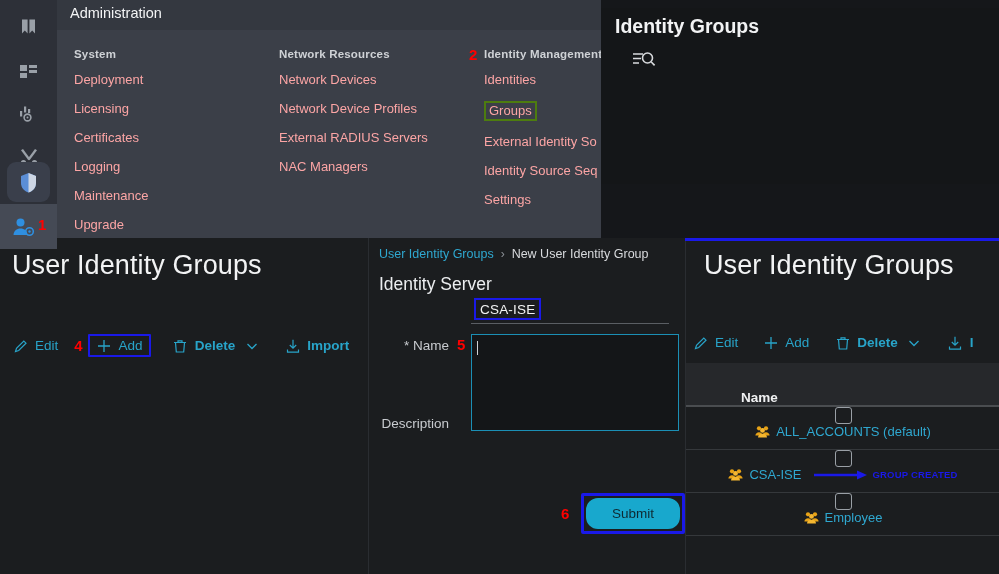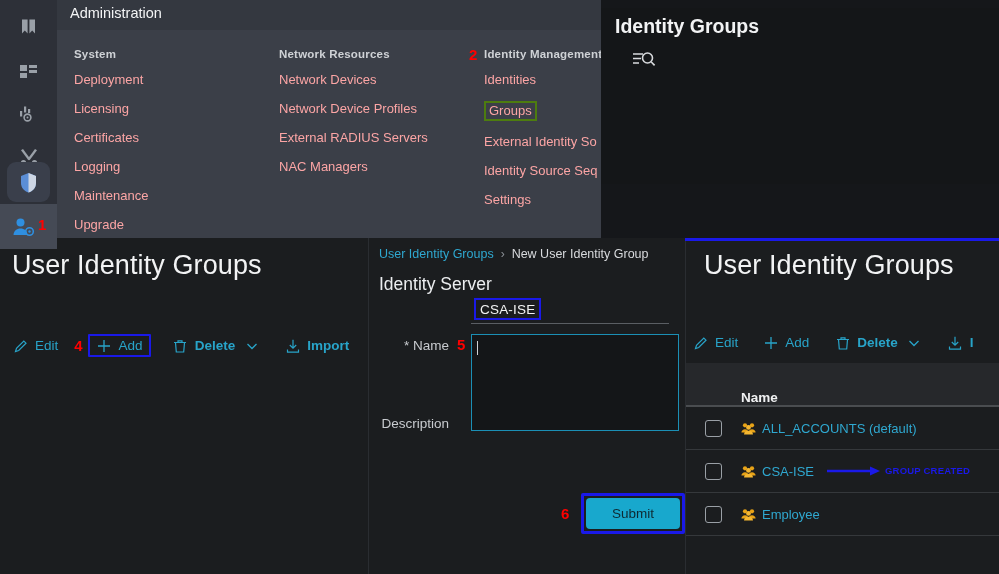--- a/index.html
+++ b/index.html
@@ -78,31 +78,31 @@
   .name-val{font-size:13.5px;color:#f2f3f4;letter-spacing:.2px;}
   .name-underline{position:absolute;left:102px;top:85px;width:198px;height:1px;background:#5a5e63;}
   .desc-box{
     position:absolute;left:102px;top:96px;width:206px;height:95px;
     background:#141618;border:1.5px solid #1b8fb5;
   }
   .caret{position:absolute;left:5px;top:6px;width:1px;height:14px;background:#cfd2d5;}
   .submit-wrap{position:absolute;left:212px;top:255px;}
   .submit-hl{display:inline-block;border:3px solid #1a19e8;padding:2px;border-radius:2px;}
   .submit-btn{
-    background:#18a8cd;color:#0e2a33;border:none;border-radius:4px;
+    background:#18a8cd;color:#0e2a33;border:none;border-radius:12px;
     font-size:13.5px;font-family:"Liberation Sans",sans-serif;
     padding:8px 26px;cursor:pointer;display:block;
   }
 
   
   .tbl{position:absolute;left:0px;top:125px;width:314px;}
   .tbl-head{background:#26282b;height:42px;display:flex;align-items:flex-end;border-bottom:2px solid #4a4d50;}
   .tbl-head .cb-col{width:55px;}
   .tbl-head .nm{font-size:13.5px;font-weight:700;color:#f0f1f2;}
-  .tbl-row{height:42px;display:flex;align-items:center;border-bottom:1px solid #35383b;}
+  .tbl-row{height:42px;display:flex;align-items:center;border-bottom:1px solid #35383b;flex-direction:column;}
   .tbl-row .cb-col{width:55px;display:flex;justify-content:center;}
   .cb{width:15px;height:15px;border:1.5px solid #9aa0a6;border-radius:3px;background:transparent;}
   .cell-name{display:flex;align-items:center;gap:6px;font-size:13px;color:#2fa8d0;white-space:nowrap;}
   .grp-ico{width:15px;height:14px;display:inline-flex;align-items:center;}
   .annot{display:flex;align-items:flex-start;gap:0;margin-left:6px;}
   .annot-arrow{display:block;}
   .annot-txt{color:#1a19e8;font-size:9.5px;font-weight:700;letter-spacing:.2px;white-space:nowrap;margin-left:3px;}
   .blue-top{position:absolute;left:685px;top:238px;width:314px;height:3px;background:#1a19e8;}
 </style>
 </head>

